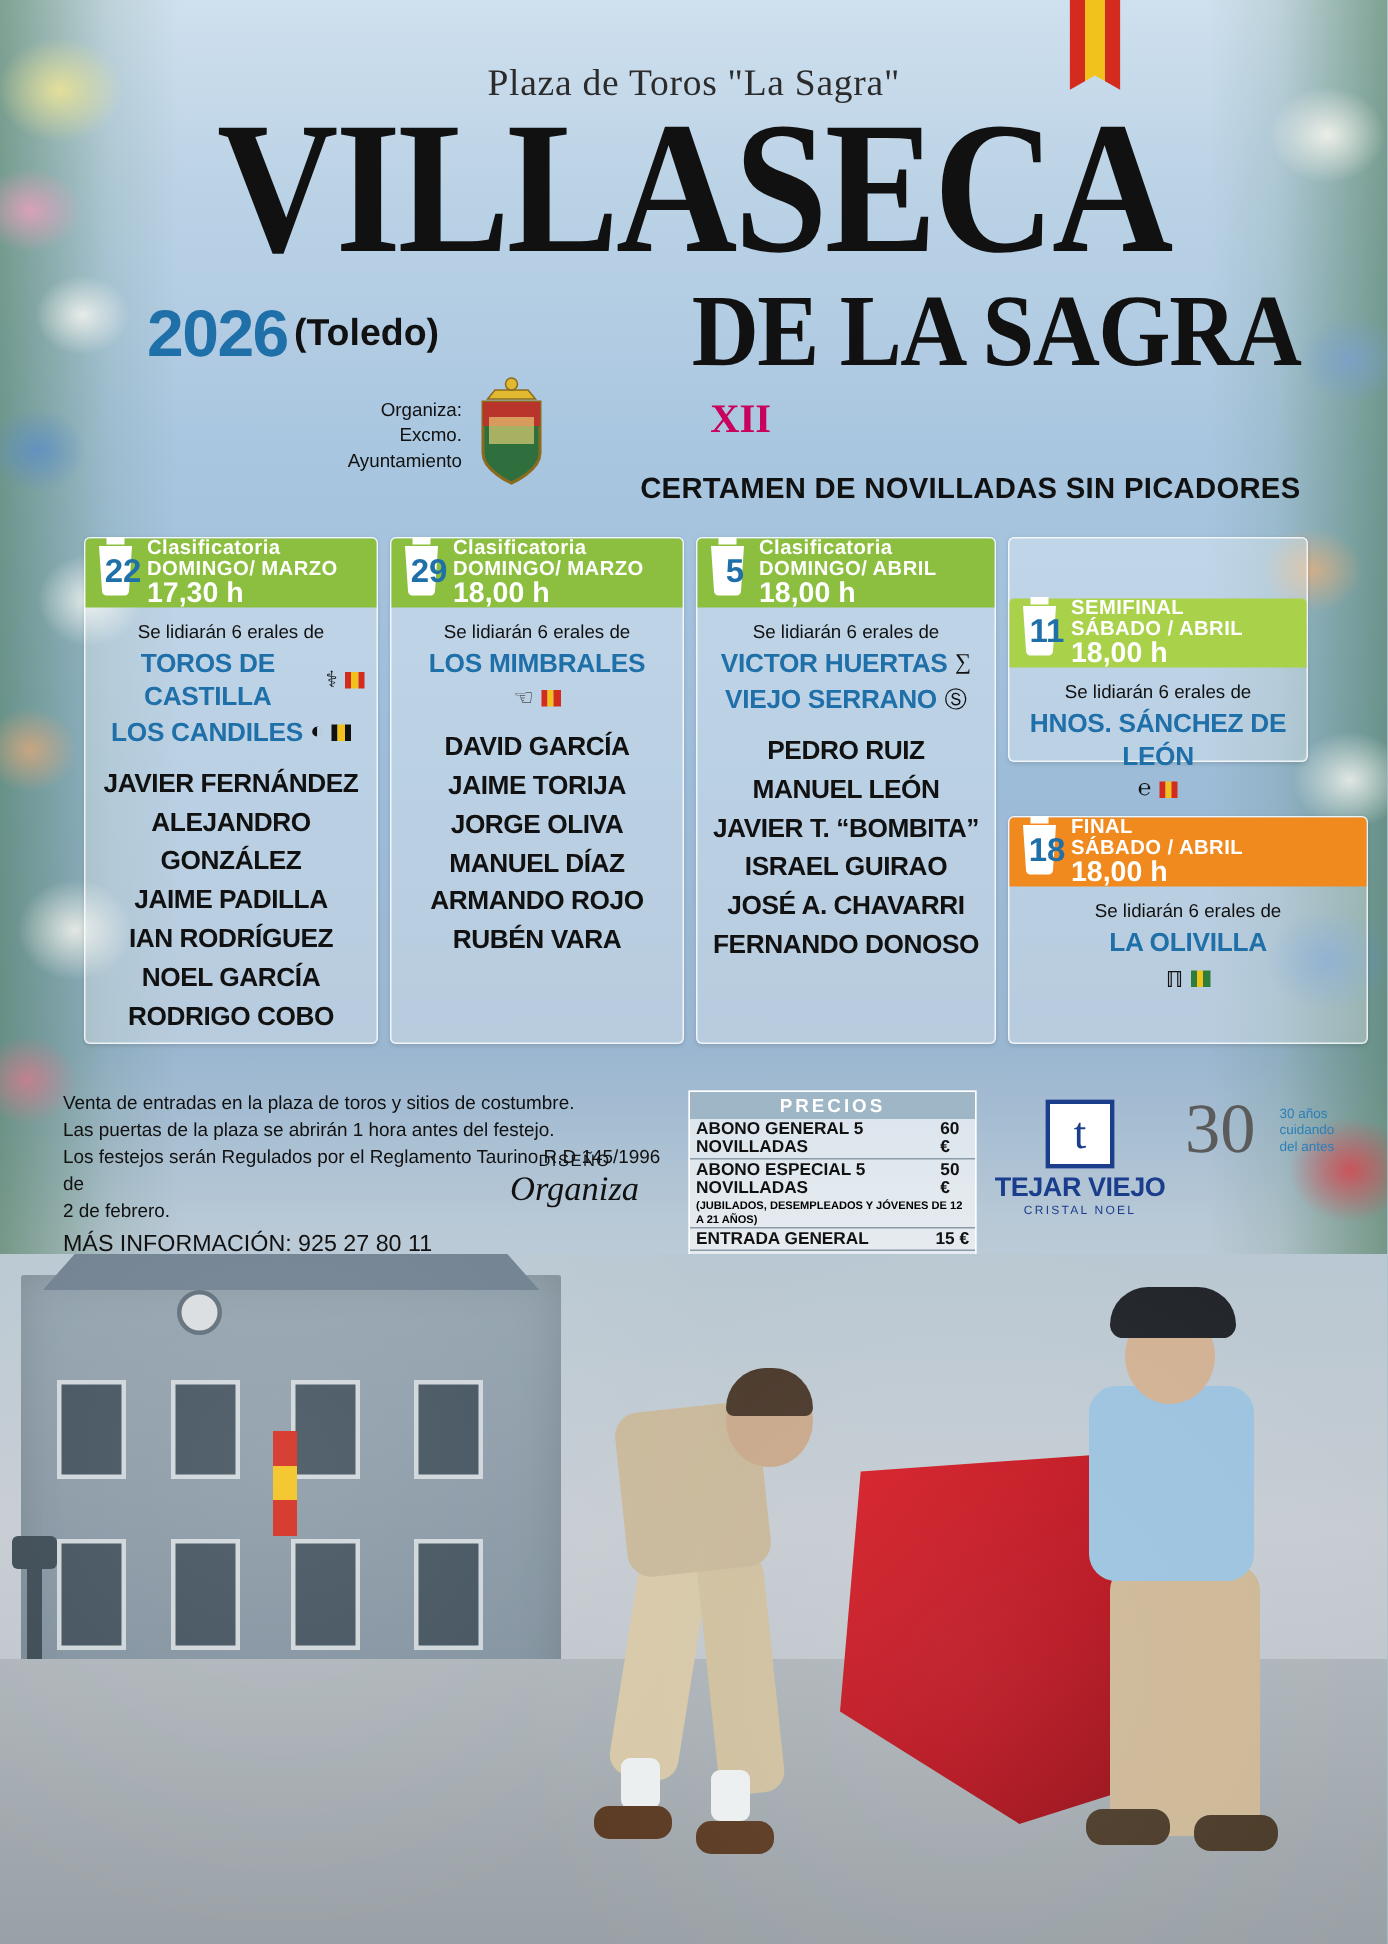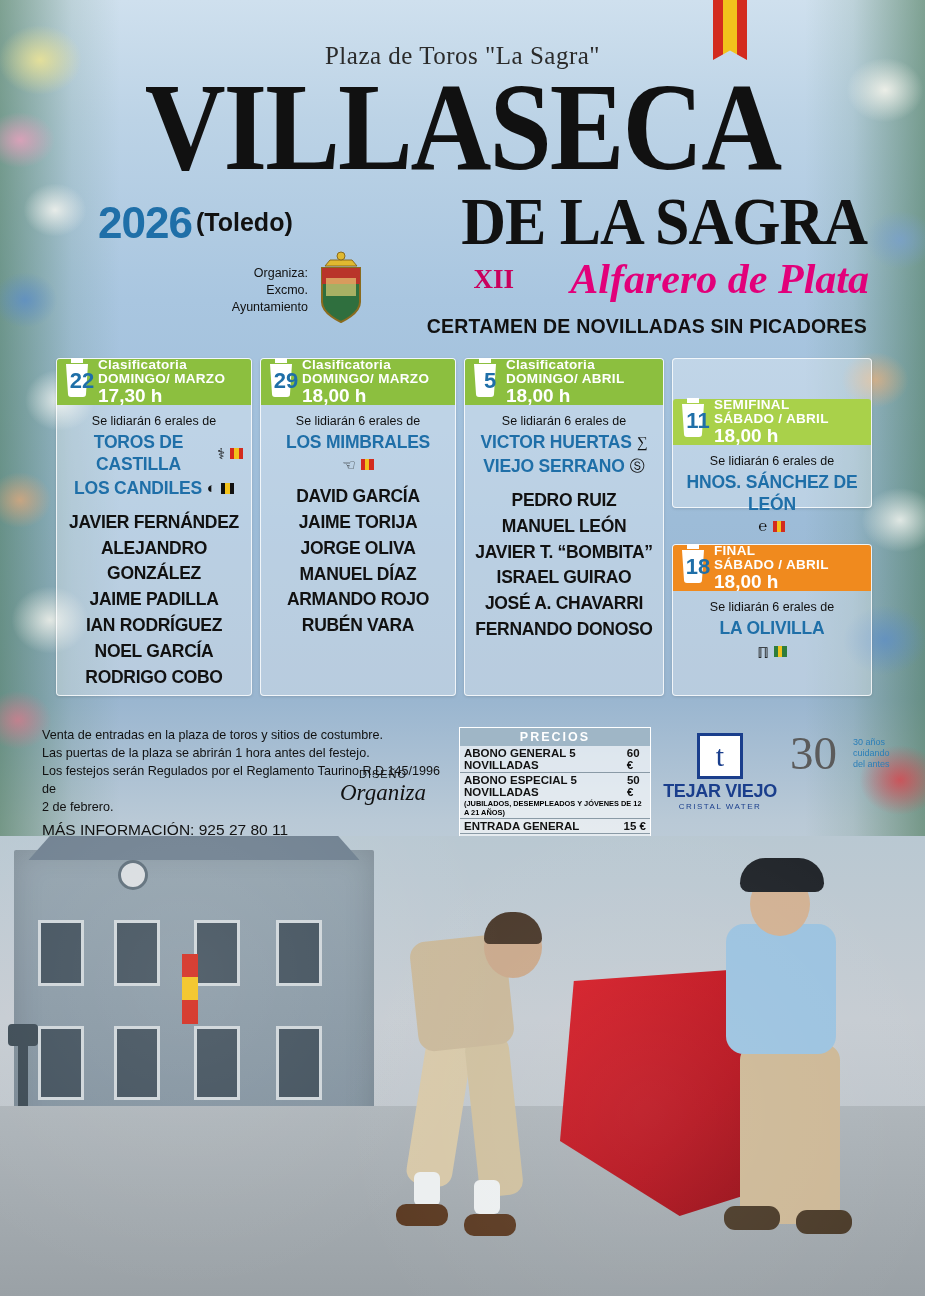--- a/index.html
+++ b/index.html
@@ -266,21 +266,20 @@
     <svg viewBox="0 0 58 74" width="58" height="74">
       <path d="M10 18 h38 v34 c0 12 -19 20 -19 20 c0 0 -19 -8 -19 -20 z" fill="#2f6f3e" stroke="#8a6b1e" stroke-width="2"></path>
       <path d="M10 18 h38 v16 h-38 z" fill="#b9342a"></path>
       <path d="M14 28 h30 v18 h-30 z" fill="#e9d27a" opacity=".65"></path>
       <path d="M18 10 h22 l5 6 h-32 z" fill="#e0b930" stroke="#8a6b1e"></path>
       <circle cx="29" cy="6" r="4" fill="#e0b930" stroke="#8a6b1e"></circle>
     </svg>
   </div>
 
   <div class="xii">XII</div>
-  <div class="alfarero">Alfarero de Plata</div>
   <div class="certamen">CERTAMEN DE NOVILLADAS SIN PICADORES</div>
 
   <div class="cards">
 
     <div class="card" style="left:0; top:0; width:196px; height:338px;">
       <div class="cardhead green">
         <div class="pot">
           <svg viewBox="0 0 34 44" width="34" height="44">
             <path d="M11 2 h12 v5 h-12 z M6 8 h22 l-2 30 a3 3 0 0 1 -3 3 h-12 a3 3 0 0 1 -3 -3 z" fill="#ffffff"></path>
           </svg>
@@ -419,21 +418,21 @@
           <span class="brandmark">℮</span>
           <span class="minibars">
               <i style="background:#d32b1e"></i>
               <i style="background:#f2c21c"></i>
               <i style="background:#d32b1e"></i>
             </span>
         </div>
       </div>
     </div>
 
-    <div class="card" style="left:616px; top:186px; width:200px; height:152px;">
+    <div class="card" style="left:616px; top:186px; width:240px; height:152px;">
       <div class="cardhead orange">
         <div class="pot">
           <svg viewBox="0 0 34 44" width="34" height="44">
             <path d="M11 2 h12 v5 h-12 z M6 8 h22 l-2 30 a3 3 0 0 1 -3 3 h-12 a3 3 0 0 1 -3 -3 z" fill="#ffffff"></path>
           </svg>
           <div class="daynum">18</div>
         </div>
         <div class="headtext">
           <div class="l1">FINAL</div>
           <div class="l1">SÁBADO / ABRIL</div>
@@ -505,21 +504,21 @@
     <div class="prow dots noline">
       <span>ENTRADA GENERAL</span>
       <span class="dotline"></span>
       <span>1 €</span>
     </div>
   </div>
 
   <div class="sponsor1">
     <div class="tejarlogo"></div>
     <div class="tejarname">TEJAR VIEJO</div>
-    <div class="tejarsub">CRISTAL WATER</div>
+    <div class="tejarsub">CRISTAL NOEL</div>
   </div>
 
   <div class="sponsor2">
     <div class="thirty">30</div>
     <div class="sp2txt">
       <div>30 años</div>
       <div>cuidando</div>
       <div>del antes</div>
     </div>
   </div>

